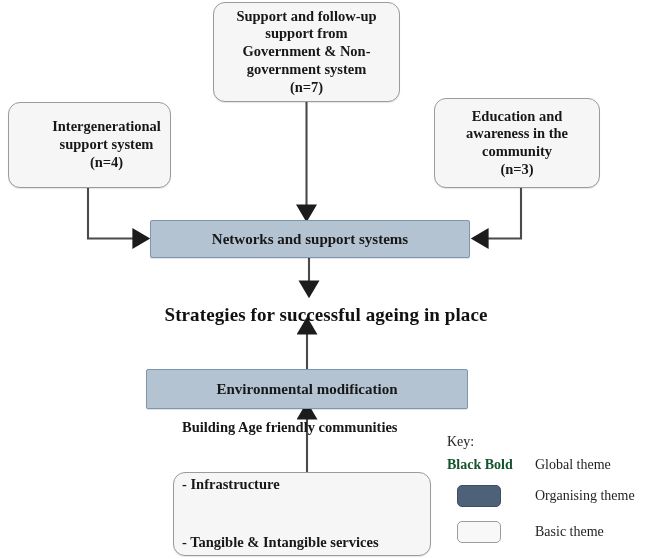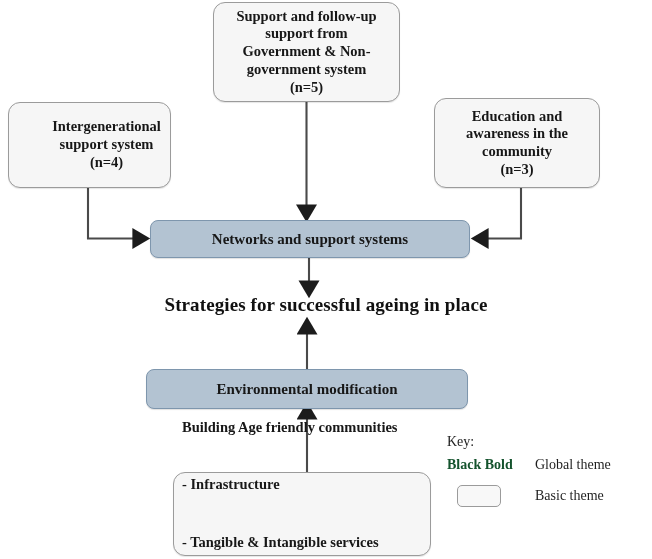--- a/index.html
+++ b/index.html
@@ -44,21 +44,21 @@
     background: #f6f6f6;
     border: 1.4px solid #9b9b9b;
     border-radius: 12px;
     font-size: 14.5px;
     box-shadow: 0 1px 1px rgba(0,0,0,0.10);
   }
 
   .organising {
     background: #b3c3d2;
     border: 1.4px solid #7e96ad;
-    border-radius: 8px;
+    border-radius: 2px;
     font-size: 15px;
     box-shadow: 0 1px 1px rgba(0,0,0,0.12);
   }
 
   .node .line {
     display: block;
     white-space: nowrap;
   }
 
   
@@ -79,21 +79,21 @@
   #node-building .center-line {
     width: 100%;
     text-align: center;
     padding-right: 8px;
   }
 
   
   #global-title {
     position: absolute;
     left: 0;
-    top: 294px;
+    top: 304px;
     width: 652px;
     text-align: center;
     font-size: 19px;
     font-weight: bold;
     color: #111111;
     letter-spacing: 0.1px;
   }
 
   
   #legend {
@@ -181,21 +181,21 @@
     <g>
       <line x1="307" y1="472" x2="307" y2="415" stroke="#4a4a4a" stroke-width="2.1" marker-end="url(#arrowDown)"></line>
     </g>
   </svg>
 
   <div class="node basic" id="node-support">
     <span class="line">Support and follow-up</span>
     <span class="line">support from</span>
     <span class="line">Government &amp; Non-</span>
     <span class="line">government system</span>
-    <span class="line">(n=5)</span>
+    <span class="line">(n=7)</span>
   </div>
 
   <div class="node basic" id="node-intergen">
     <span class="line">Intergenerational</span>
     <span class="line">support system</span>
     <span class="line">(n=4)</span>
   </div>
 
   <div class="node basic" id="node-education">
     <span class="line">Education and</span>
@@ -224,20 +224,26 @@
   <div id="legend">
     <div class="key-caption">Key:</div>
 
     <div class="legend-row">
       <div class="legend-marker">
         <span class="legend-bold-text">Black Bold</span>
       </div>
       <div class="legend-label">Global theme</div>
     </div>
 
+    <div class="legend-row swatch-row">
+      <div class="legend-marker">
+        <span class="swatch organising-swatch"></span>
+      </div>
+      <div class="legend-label">Organising theme</div>
+    </div>
 
     <div class="legend-row swatch-row">
       <div class="legend-marker">
         <span class="swatch basic-swatch"></span>
       </div>
       <div class="legend-label">Basic theme</div>
     </div>
   </div>
 
 </div>

